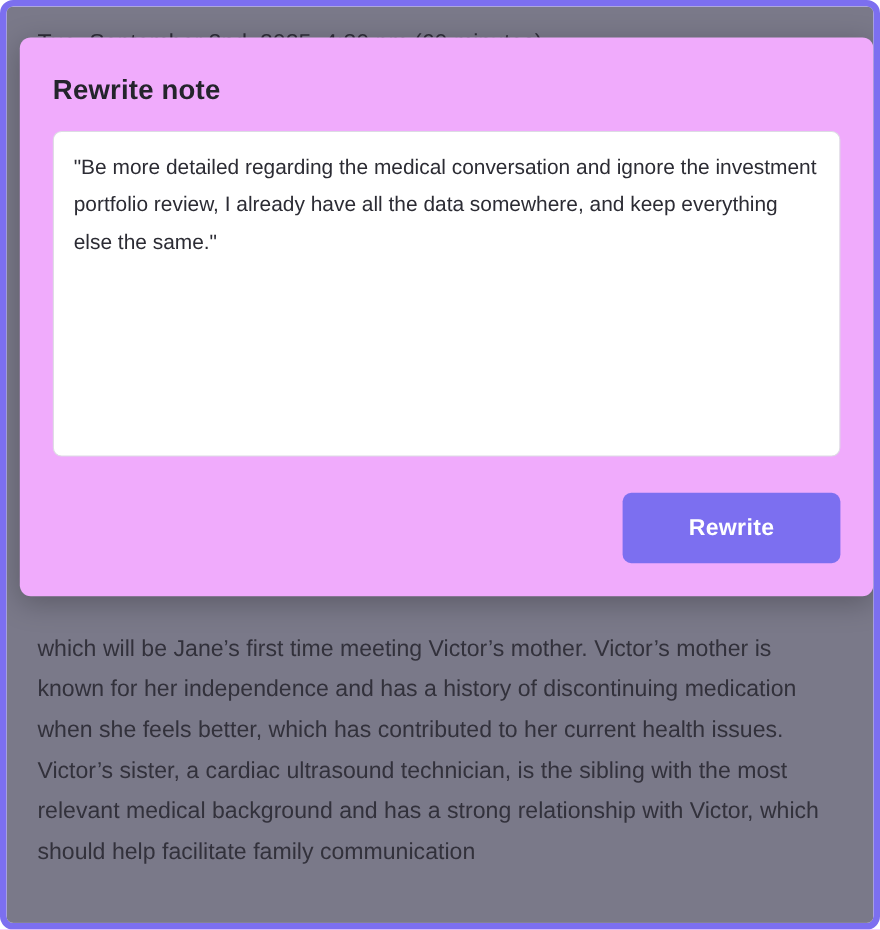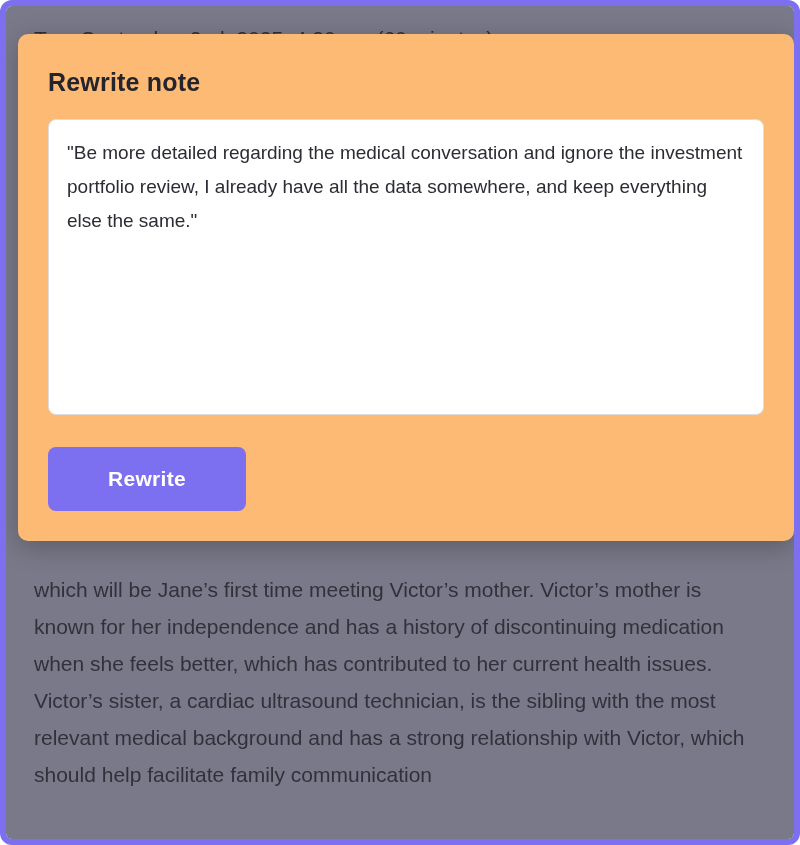--- a/index.html
+++ b/index.html
@@ -54,21 +54,21 @@
     position: absolute;
     inset: 0;
     background: rgba(40, 38, 55, 0.18);
   }
 
   #rewrite-modal {
     position: absolute;
     left: 12px;
     top: 28px;
     width: 776px;
-    background: #fdba74;
+    background: #f0abfc;
     border-radius: 10px;
     padding: 28px 30px 30px 30px;
     box-shadow: 0 6px 26px rgba(0,0,0,0.25);
   }
 
   #modal-title {
     font-size: 25px;
     font-weight: bold;
     color: #24242c;
     margin: 6px 0 22px 0;
@@ -93,21 +93,21 @@
     font-family: "Liberation Sans", sans-serif;
     resize: none;
     outline: none;
     background: #ffffff;
   }
 
   #instructions-input::placeholder { color: #a9a9b4; }
 
   #modal-actions {
     display: flex;
-    justify-content: flex-start;
+    justify-content: flex-end;
     margin-top: 28px;
   }
 
   #rewrite-button {
     background: #7c6ff0;
     color: #ffffff;
     border: none;
     border-radius: 8px;
     font-size: 21px;
     font-weight: bold;

